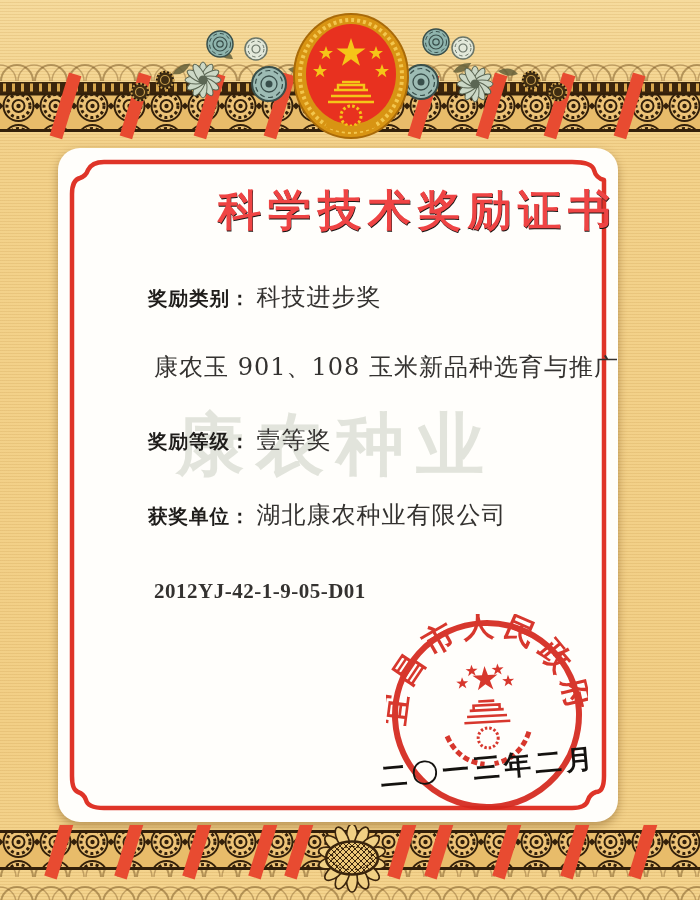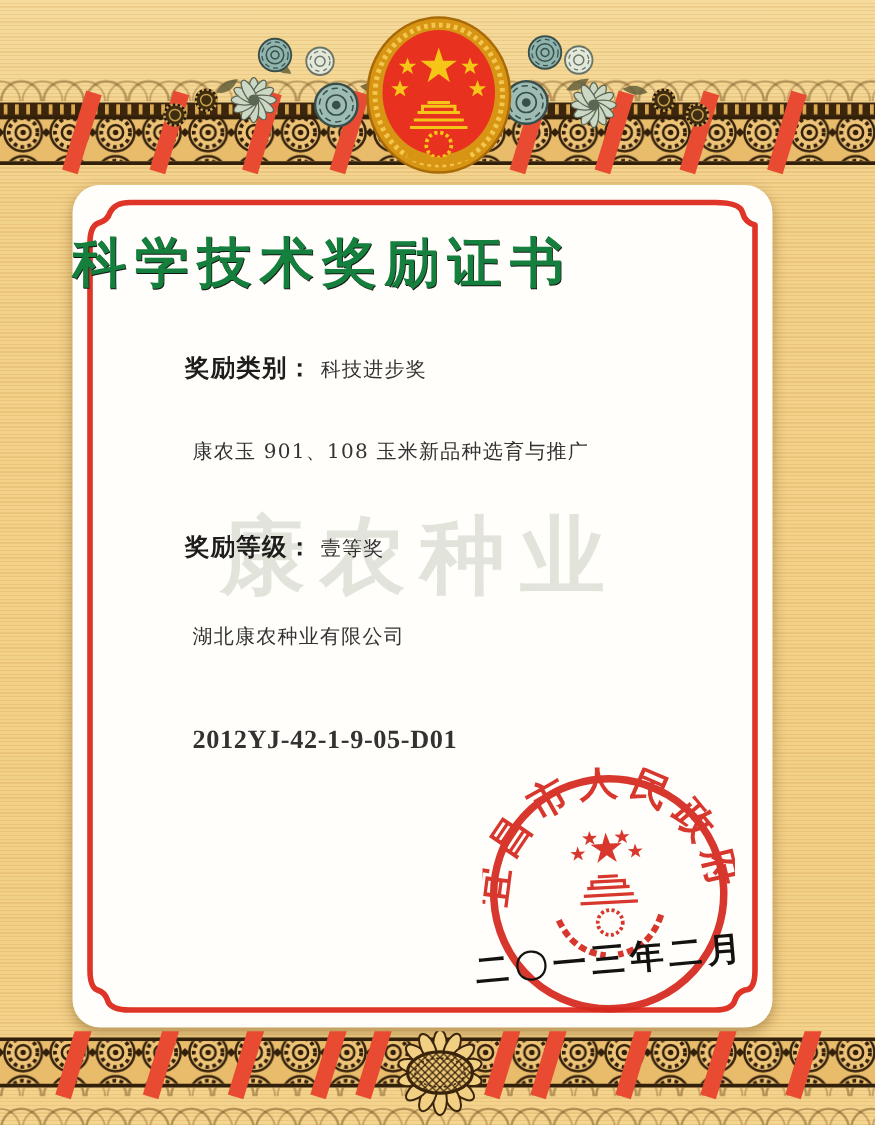--- a/index.html
+++ b/index.html
@@ -18,34 +18,34 @@
 
   .card{
     position:absolute;left:58px;top:148px;width:560px;height:674px;
     background:#fffefb;border-radius:22px;
     box-shadow:0 4px 10px rgba(110,70,20,.45);
   }
   .frame-svg{position:absolute;left:0;top:0;}
 
   .cert-title{
     position:absolute;left:0;top:34px;width:100%;
-    text-align:left;font-size:43px;font-weight:900;color:#15803d;
+    text-align:right;font-size:43px;font-weight:900;color:#ef4444;
     letter-spacing:7px;
     font-family:"DejaVu Serif","DejaVu Sans",serif;
     text-shadow:0.6px 0.6px 0 #181614;
   }
   .watermark{
     position:absolute;left:118px;top:252px;
     font-size:68px;letter-spacing:12px;font-weight:700;
     color:rgba(187,194,176,.42);white-space:nowrap;z-index:0;
   }
   .rows{position:absolute;left:90px;top:0;z-index:1;}
   .field-row{position:absolute;left:0;white-space:nowrap;display:flex;align-items:baseline;}
   .field-row .lbl{font-size:19.5px;font-weight:bold;color:#1f1d1b;letter-spacing:1px;text-align:right;}
-  .field-row .val{font-size:16px;color:#343230;margin-left:6px;
+  .field-row .val{font-size:24px;color:#343230;margin-left:6px;
     font-family:"DejaVu Serif",serif;letter-spacing:1px;}
   #row-0{top:133px}#row-1{top:203px}#row-2{top:276px}#row-3{top:351px}#row-4{top:431px}
   #row-4 .val{font-family:"Liberation Serif",serif;letter-spacing:.5px;font-size:21px;font-weight:bold;}
 
   .seal{position:absolute;left:328px;top:466px;width:202px;height:202px;z-index:2;}
   .date-line{
     position:absolute;left:322px;top:601px;width:230px;z-index:3;
     font-size:27px;color:#14120f;letter-spacing:4px;
     font-family:"DejaVu Serif",serif;font-weight:600;
     transform:rotate(-5deg);white-space:nowrap;
@@ -202,20 +202,21 @@
       <span class="val">科技进步奖</span>
     </div>
     <div class="field-row" id="row-1">
       <span class="val">康农玉 901、108 玉米新品种选育与推广</span>
     </div>
     <div class="field-row" id="row-2">
       <span class="lbl">奖励等级：</span>
       <span class="val">壹等奖</span>
     </div>
     <div class="field-row" id="row-3">
+      <span class="lbl">获奖单位：</span>
       <span class="val">湖北康农种业有限公司</span>
     </div>
     <div class="field-row" id="row-4">
       <span class="val">2012YJ-42-1-9-05-D01</span>
     </div>
   </div>
 
   <svg class="seal" viewBox="0 0 202 202">
     <g fill="#d5281e" stroke="#d5281e" opacity="0.93" transform="rotate(-3 101 101)">
       <circle cx="101" cy="101" r="92" fill="none" stroke-width="6"></circle>

